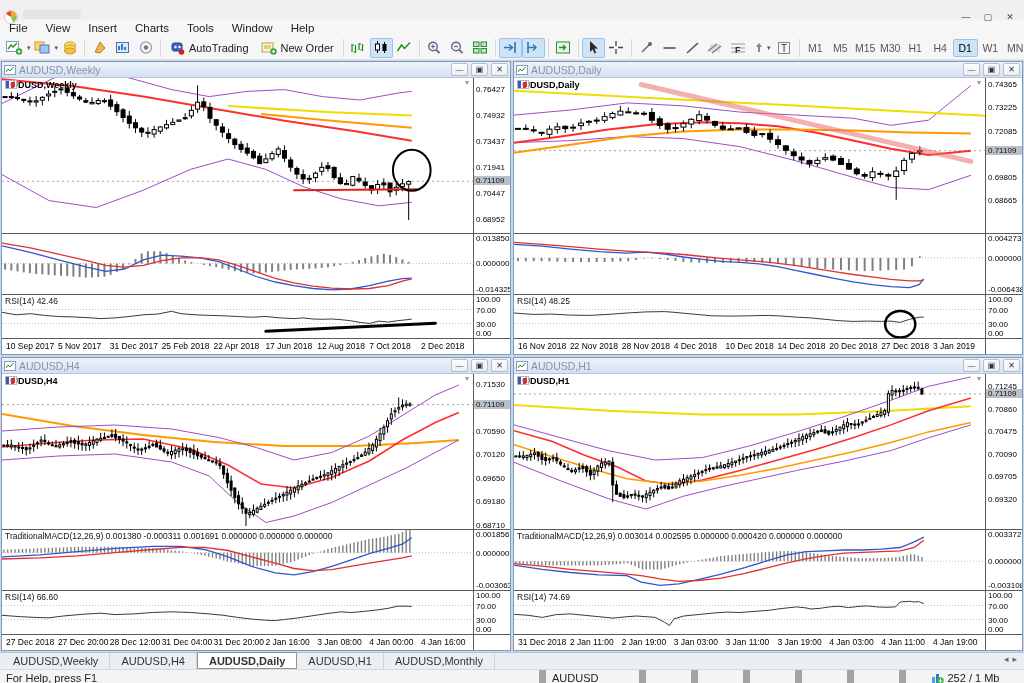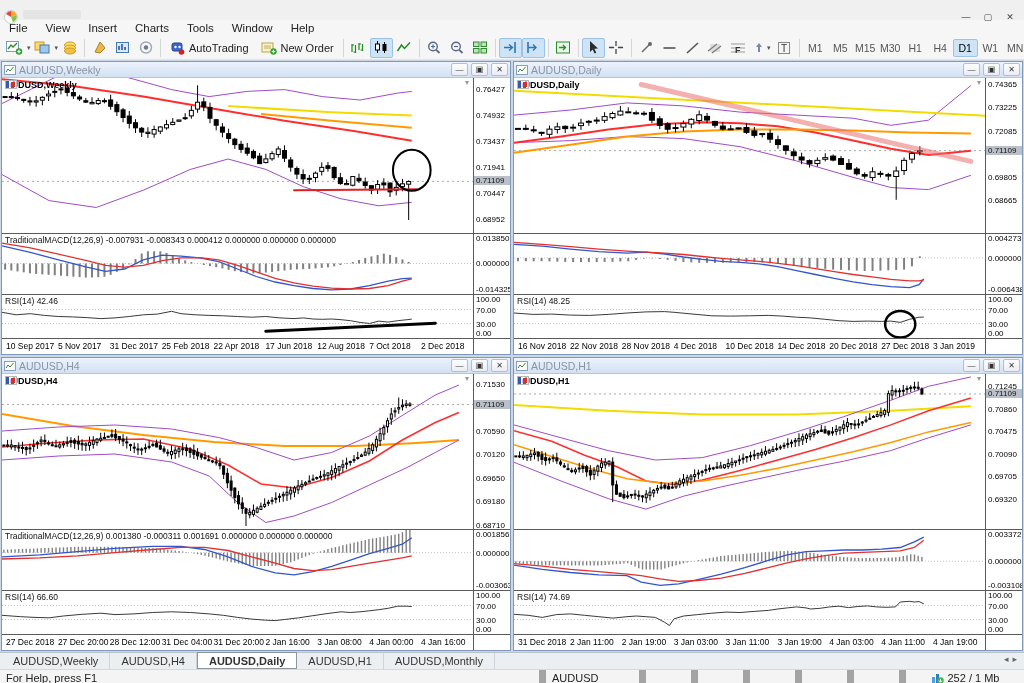--- a/index.html
+++ b/index.html
@@ -455,21 +455,20 @@
             <span class="tick" style="top: 33.0682px;">0.74932</span>
             <span class="tick" style="top: 58.9883px;">0.73437</span>
             <span class="tick" style="top: 84.9256px;">0.71941</span>
             <span class="tick" style="top: 110.828px;">0.70447</span>
             <span class="tick" style="top: 136.748px;">0.68952</span>
             <span class="tick cur" style="top: 98.3507px;">0.71109</span>
           </div>
         </div>
         <div class="row macd-row">
           <div class="pane macd">
-            <span class="indlabel">TraditionalMACD(12,26,9) -0.007931 -0.008343 0.000412 0.000000 0.000000 0.000000</span>
             <svg width="471" height="60">
               <line x1="0" y1="29.49423247559894" x2="471" y2="29.49423247559894" stroke="#c4c4c4" stroke-width="1" stroke-dasharray="1,2"></line>
               <line x1="3.104318181818182" y1="29.49423247559894" x2="3.104318181818182" y2="35.605107827630114" stroke="#808080" stroke-width="2"></line>
               <line x1="9.312954545454545" y1="29.49423247559894" x2="9.312954545454545" y2="36.513904674855254" stroke="#808080" stroke-width="2"></line>
               <line x1="15.521590909090907" y1="29.49423247559894" x2="15.521590909090907" y2="37.42270152208041" stroke="#808080" stroke-width="2"></line>
               <line x1="21.730227272727273" y1="29.49423247559894" x2="21.730227272727273" y2="38.33149836930556" stroke="#808080" stroke-width="2"></line>
               <line x1="27.938863636363635" y1="29.49423247559894" x2="27.938863636363635" y2="39.240295216530704" stroke="#808080" stroke-width="2"></line>
               <line x1="34.1475" y1="29.49423247559894" x2="34.1475" y2="39.91405839637004" stroke="#808080" stroke-width="2"></line>
               <line x1="40.35613636363636" y1="29.49423247559894" x2="40.35613636363636" y2="40.36845681998262" stroke="#808080" stroke-width="2"></line>
               <line x1="46.564772727272725" y1="29.49423247559894" x2="46.564772727272725" y2="40.82285524359519" stroke="#808080" stroke-width="2"></line>
@@ -1509,20 +1508,21 @@
             <span class="tick" style="top: 30.5094px;">0.70860</span>
             <span class="tick" style="top: 53.0283px;">0.70475</span>
             <span class="tick" style="top: 75.5472px;">0.70090</span>
             <span class="tick" style="top: 98.066px;">0.69705</span>
             <span class="tick" style="top: 120.585px;">0.69320</span>
             <span class="tick cur" style="top: 14.9453px;">0.71109</span>
           </div>
         </div>
         <div class="row macd-row">
           <div class="pane macd">
+            <span class="indlabel">TraditionalMACD(12,26,9) 0.003014 0.002595 0.000000 0.000420 0.000000 0.000000</span>
             <svg width="471" height="60">
               <line x1="0" y1="31.22222222222222" x2="471" y2="31.22222222222222" stroke="#c4c4c4" stroke-width="1" stroke-dasharray="1,2"></line>
               <line x1="1.862590909090909" y1="31.22222222222222" x2="1.862590909090909" y2="33.31561996779388" stroke="#808080" stroke-width="1.4"></line>
               <line x1="5.587772727272727" y1="31.22222222222222" x2="5.587772727272727" y2="33.59409948440663" stroke="#808080" stroke-width="1.4"></line>
               <line x1="9.312954545454545" y1="31.22222222222222" x2="9.312954545454545" y2="33.87257900101937" stroke="#808080" stroke-width="1.4"></line>
               <line x1="13.038136363636363" y1="31.22222222222222" x2="13.038136363636363" y2="34.15105851763211" stroke="#808080" stroke-width="1.4"></line>
               <line x1="16.763318181818182" y1="31.22222222222222" x2="16.763318181818182" y2="34.42953803424486" stroke="#808080" stroke-width="1.4"></line>
               <line x1="20.4885" y1="31.22222222222222" x2="20.4885" y2="34.708017550857605" stroke="#808080" stroke-width="1.4"></line>
               <line x1="24.213681818181815" y1="31.22222222222222" x2="24.213681818181815" y2="34.98649706747033" stroke="#808080" stroke-width="1.4"></line>
               <line x1="27.938863636363635" y1="31.22222222222222" x2="27.938863636363635" y2="35.26497658408308" stroke="#808080" stroke-width="1.4"></line>

